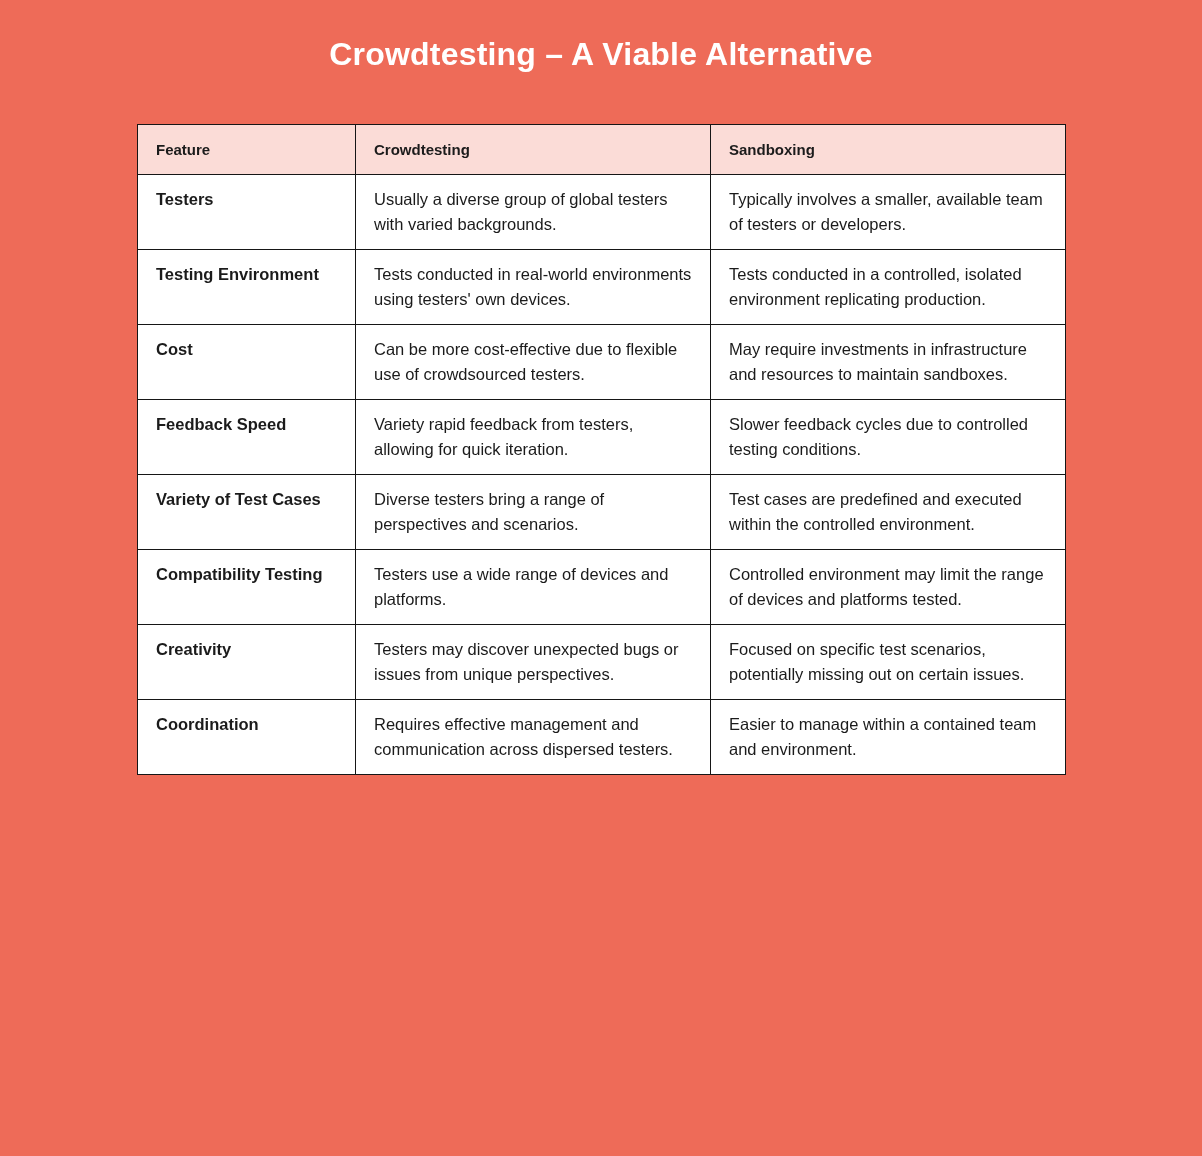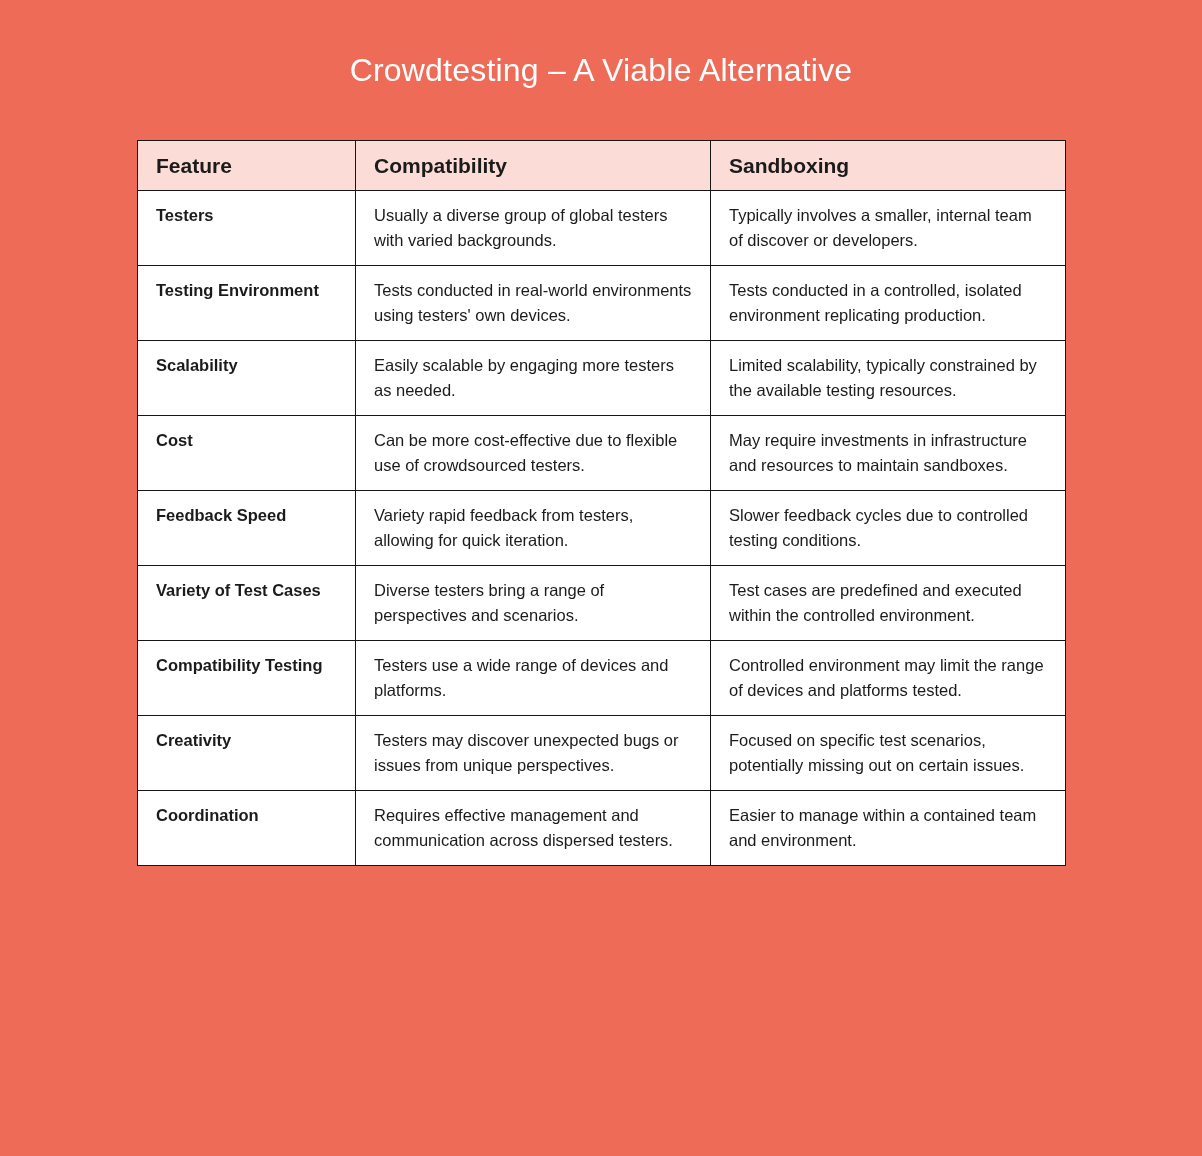--- a/index.html
+++ b/index.html
@@ -7,26 +7,26 @@
     padding: 0;
   }
   body {
     width: 1202px;
     height: 1156px;
     background: #ee6b58;
     font-family: "Liberation Sans", sans-serif;
     overflow: hidden;
   }
   .title {
-    padding-top: 52px;
+    padding-top: 36px;
     text-align: center;
     color: #ffffff;
     font-size: 32px;
     line-height: 36px;
-    font-weight: 400;
+    font-weight: 700;
     letter-spacing: 0.2px;
   }
   .title span { display: block; }
   .table-wrap {
     width: 928px;
     margin: 52px auto 0 auto;
   }
   table.compare {
     width: 100%;
     border-collapse: collapse;
@@ -40,21 +40,21 @@
     text-align: left;
     font-size: 16.5px;
     line-height: 25px;
     color: #1b1b1b;
     padding: 12px 18px 12px 18px;
     word-wrap: break-word;
   }
   table.compare th {
     background: #fbdcd7;
     font-weight: 700;
-    font-size: 21px;
+    font-size: 15px;
   }
   td.feature-cell {
     font-weight: 700;
     line-height: 28px;
     padding-right: 22px;
   }
   col.c-feature { width: 218px; }
   col.c-crowd   { width: 355px; }
   col.c-sand    { width: 355px; }
 </style>
@@ -68,39 +68,34 @@
 <div class="table-wrap">
   <table class="compare">
     <colgroup>
       <col class="c-feature">
       <col class="c-crowd">
       <col class="c-sand">
     </colgroup>
     <thead>
       <tr>
         <th>Feature</th>
-        <th>Compatibility</th>
+        <th>Crowdtesting</th>
         <th>Sandboxing</th>
       </tr>
     </thead>
     <tbody>
         <tr>
           <td class="feature-cell">Testers</td>
           <td>Usually a diverse group of global testers with varied backgrounds.</td>
-          <td>Typically involves a smaller, internal team of discover or developers.</td>
+          <td>Typically involves a smaller, available team of testers or developers.</td>
         </tr>
         <tr>
           <td class="feature-cell">Testing Environment</td>
           <td>Tests conducted in real-world environments using testers' own devices.</td>
           <td>Tests conducted in a controlled, isolated environment replicating production.</td>
-        </tr>
-        <tr>
-          <td class="feature-cell">Scalability</td>
-          <td>Easily scalable by engaging more testers as needed.</td>
-          <td>Limited scalability, typically constrained by the available testing resources.</td>
         </tr>
         <tr>
           <td class="feature-cell">Cost</td>
           <td>Can be more cost-effective due to flexible use of crowdsourced testers.</td>
           <td>May require investments in infrastructure and resources to maintain sandboxes.</td>
         </tr>
         <tr>
           <td class="feature-cell">Feedback Speed</td>
           <td>Variety rapid feedback from testers, allowing for quick iteration.</td>
           <td>Slower feedback cycles due to controlled testing conditions.</td>

